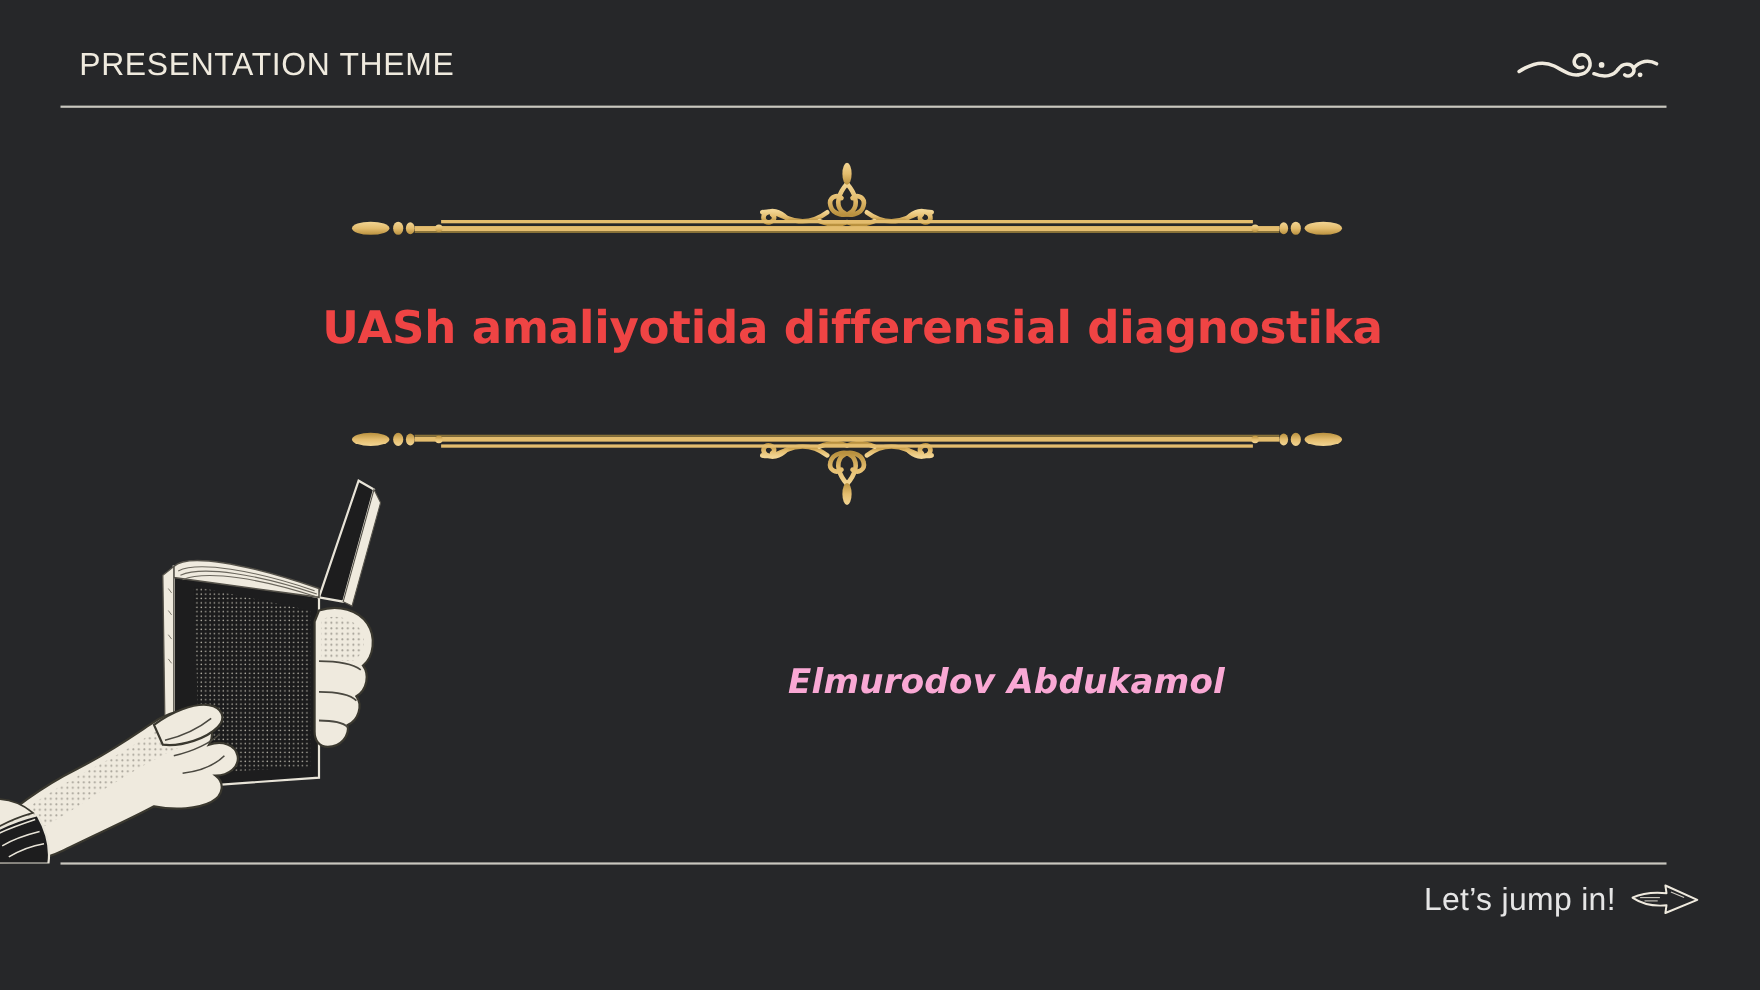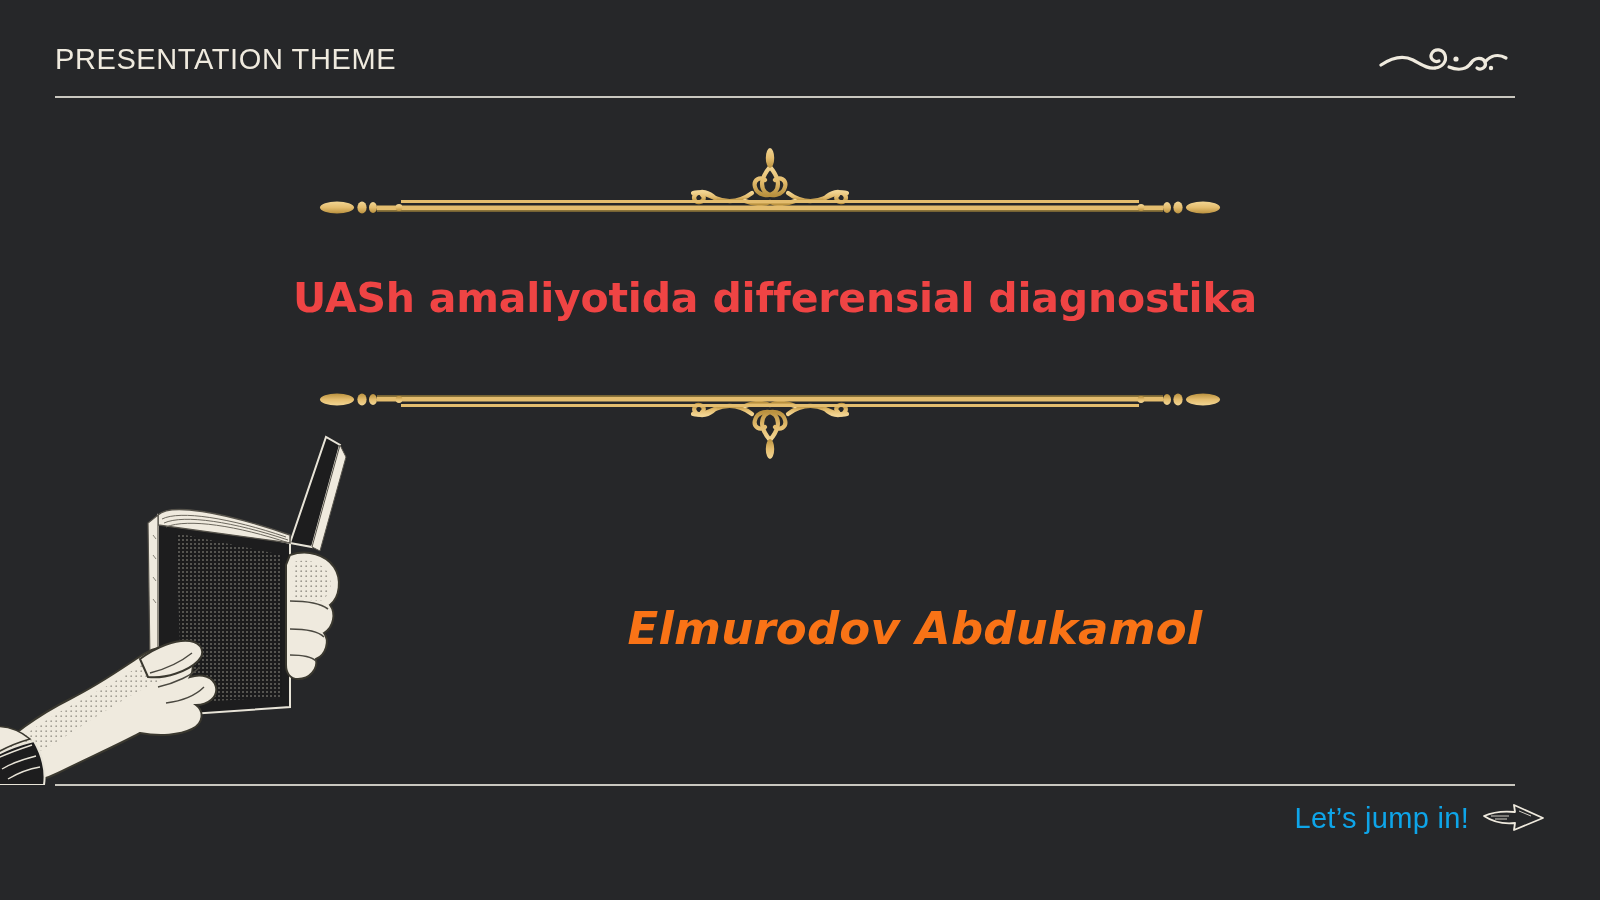--- a/index.html
+++ b/index.html
@@ -26,21 +26,21 @@
     height: 56px;
   }
   .header-title {
     font-family: "Liberation Sans", sans-serif;
     font-size: 29px;
     letter-spacing: 0.6px;
     color: #efeade;
     font-weight: 400;
     line-height: 1;
     position: absolute;
-    left: 0;
+    left: 17px;
     top: 0;
   }
   .header-rule {
     position: absolute;
     left: 0;
     top: 51px;
     width: 1460px;
     height: 2px;
     background: #c9c7bf;
   }
@@ -85,22 +85,22 @@
     position: absolute;
     left: 465px;
     top: 602px;
     width: 900px;
     text-align: center;
   }
   .subtitle-text {
     font-family: "DejaVu Sans", sans-serif;
     font-style: italic;
     font-weight: 600;
-    font-size: 45px;
-    color: #f97316;
+    font-size: 31px;
+    color: #f9a8d4;
     letter-spacing: 0.2px;
   }
 
   
   .illustration {
     position: absolute;
     left: -10px;
     top: 415px;
     width: 380px;
     height: 370px;
@@ -121,21 +121,21 @@
     right: 55px;
     top: 795px;
     height: 46px;
     display: flex;
     align-items: center;
     gap: 14px;
   }
   .footer-text {
     font-family: "Liberation Sans", sans-serif;
     font-size: 29px;
-    color: #0ea5e9;
+    color: #e5e5e5;
     letter-spacing: 0.3px;
     line-height: 1;
   }
   .footer-arrow {
     width: 62px;
     height: 30px;
     display: block;
   }
 </style>
 </head>

